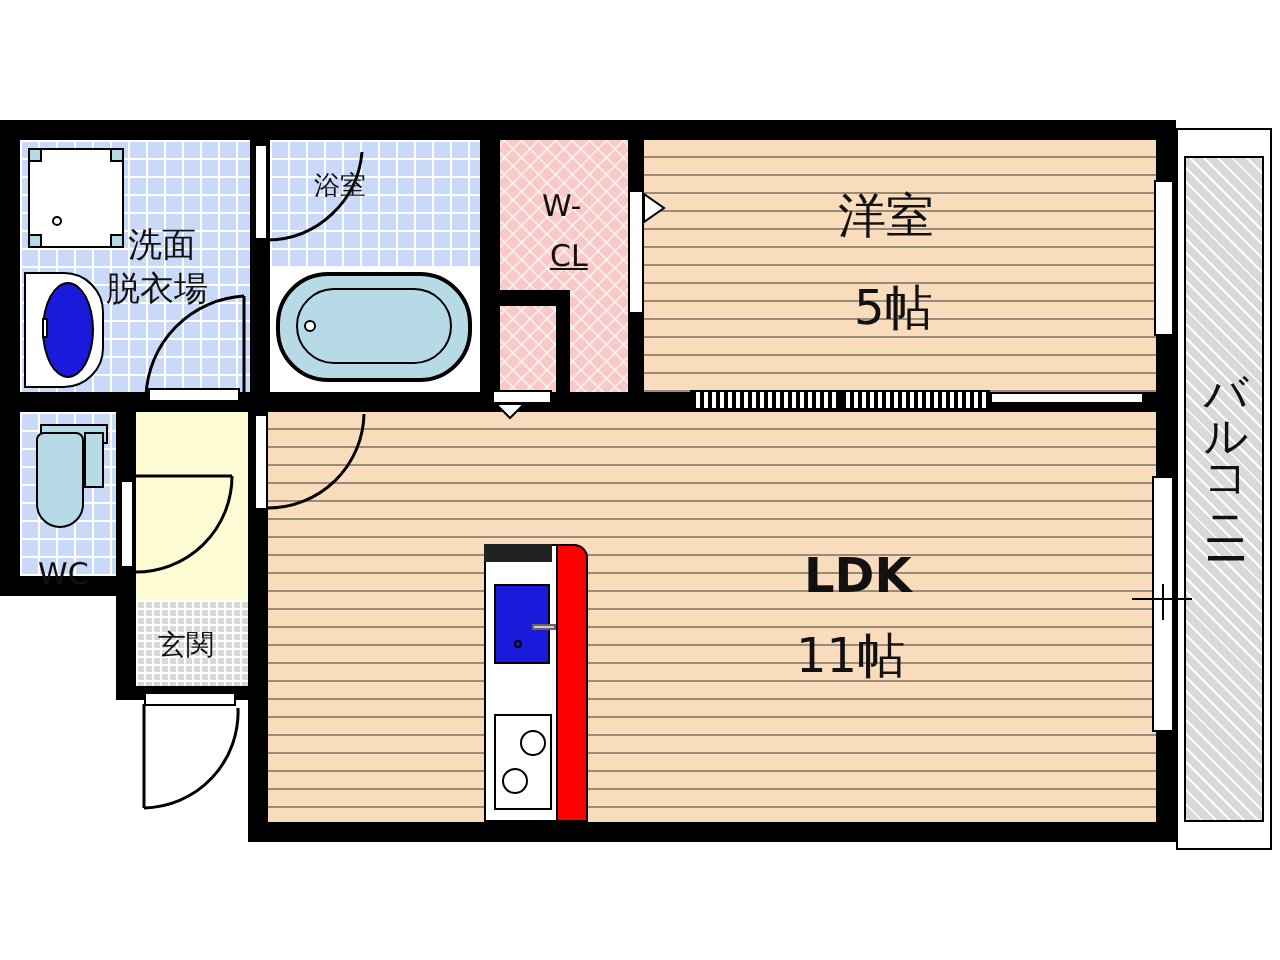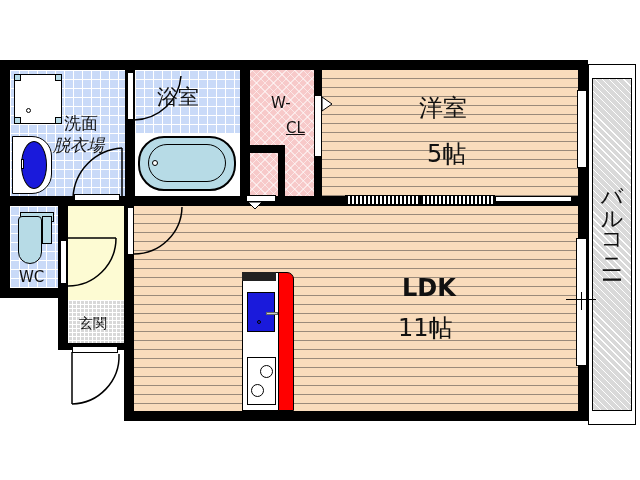--- a/index.html
+++ b/index.html
@@ -76,60 +76,60 @@
   <div class="abs" style="right:-1px;top:-1px;width:7px;height:7px;background:#b7dbe6;border:1px solid #000;"></div>
   <div class="abs" style="left:-1px;bottom:-1px;width:7px;height:7px;background:#b7dbe6;border:1px solid #000;"></div>
   <div class="abs" style="right:-1px;bottom:-1px;width:7px;height:7px;background:#b7dbe6;border:1px solid #000;"></div>
   <div class="abs" style="left:11px;top:33px;width:5px;height:5px;border:1px solid #000;border-radius:50%;"></div>
 </div>
 <div class="abs" style="left:12px;top:136px;width:40px;height:58px;background:#fff;border:1px solid #000;border-radius:0 20px 20px 0;">
   <div class="abs" style="left:8px;top:4px;width:26px;height:48px;background:#1a1adb;border:1px solid #000;border-radius:50%;"></div>
   <div class="abs" style="left:8px;top:22px;width:3px;height:10px;background:#fff;border:1px solid #000;"></div>
 </div>
 <div class="label" style="left:64px;top:115px;font-size:17px;">洗面</div>
-<div class="label" style="left:53px;top:137px;font-size:17px;font-style:italic;">脱衣場</div>
+<div class="label" style="left:53px;top:137px;font-size:17px;">脱衣場</div>
 <svg class="abs" style="left:70px;top:140px;" width="56" height="60">
   <path d="M3 58 A52 52 0 0 1 52 8" fill="none" stroke="#000" stroke-width="1.5"></path>
   <line x1="52" y1="8" x2="52" y2="58" stroke="#000" stroke-width="1.5"></line>
 </svg>
 <div class="abs" style="left:74px;top:194px;width:46px;height:7px;background:#fff;border:1px solid #000;"></div>
 
 <div class="abs" style="left:127px;top:72px;width:7px;height:48px;background:#fff;border:1px solid #000;"></div>
 <svg class="abs" style="left:133px;top:70px;" width="50" height="52">
   <path d="M1 50 A48 48 0 0 0 48 6" fill="none" stroke="#000" stroke-width="1.5"></path>
 </svg>
-<div class="label" style="left:157px;top:87px;font-size:21px;">浴室</div>
+<div class="label" style="left:157px;top:87px;font-size:13px;">浴室</div>
 <div class="abs" style="left:135px;top:133px;width:105px;height:63px;background:#fff;"></div>
 <div class="abs" style="left:138px;top:136px;width:98px;height:55px;background:#b7dbe6;border:2px solid #000;border-radius:26px;">
   <div class="abs" style="left:8px;top:6px;width:78px;height:38px;border:1px solid #000;border-radius:20px;"></div>
   <div class="abs" style="left:12px;top:22px;width:6px;height:6px;border:1px solid #000;border-radius:50%;background:#fff;"></div>
 </div>
 
 <div class="label" style="left:271px;top:96px;font-size:15px;">W-</div>
-<div class="label" style="left:286px;top:121px;font-size:15px;text-decoration:underline;">CL</div>
+<div class="label" style="left:275px;top:121px;font-size:15px;text-decoration:underline;">CL</div>
 <div class="abs" style="left:314px;top:95px;width:8px;height:62px;background:#fff;border:1px solid #000;"></div>
 <svg class="abs" style="left:322px;top:96px;" width="12" height="16">
   <polygon points="0,1 10,8 0,15" fill="#fff" stroke="#000" stroke-width="1"></polygon>
 </svg>
 <div class="abs" style="left:246px;top:195px;width:30px;height:7px;background:#fff;border:1px solid #000;"></div>
 <svg class="abs" style="left:247px;top:202px;" width="16" height="10">
   <polygon points="1,0 15,0 8,7" fill="#fff" stroke="#000" stroke-width="1"></polygon>
 </svg>
 
 <div class="label" style="left:419px;top:96px;font-size:24px;">洋室</div>
 <div class="label" style="left:427px;top:142px;font-size:24px;">5帖</div>
 <div class="winframe" style="left:577px;top:90px;width:8px;height:76px;"></div>
 <div class="closet-door" style="left:345px;top:195px;width:73px;height:8px;"></div>
 <div class="closet-door" style="left:420px;top:195px;width:73px;height:8px;"></div>
 <div class="abs" style="left:496px;top:196px;width:75px;height:6px;background:#fff;border-top:1px solid #000;border-bottom:1px solid #000;"></div>
 
 <div class="abs" style="left:20px;top:212px;width:34px;height:10px;background:#b7dbe6;border:1px solid #000;"></div>
 <div class="abs" style="left:18px;top:216px;width:24px;height:48px;background:#b7dbe6;border:1.5px solid #000;border-radius:4px 4px 12px 12px;"></div>
 <div class="abs" style="left:42px;top:216px;width:10px;height:28px;background:#b7dbe6;border:1px solid #000;"></div>
-<div class="label" style="left:19px;top:270px;font-size:15px;">WC</div>
+<div class="label" style="left:19px;top:280px;font-size:15px;">WC</div>
 <div class="abs" style="left:60px;top:240px;width:7px;height:44px;background:#fff;border:1px solid #000;"></div>
 <svg class="abs" style="left:66px;top:236px;" width="54" height="52">
   <path d="M1 50 A48 48 0 0 0 50 2" fill="none" stroke="#000" stroke-width="1.5"></path>
   <line x1="1" y1="2" x2="50" y2="2" stroke="#000" stroke-width="1.5"></line>
 </svg>
 
 <div class="label" style="left:79px;top:316px;font-size:14px;">玄関</div>
 <div class="abs" style="left:72px;top:346px;width:46px;height:7px;background:#fff;border:1px solid #000;"></div>
 <svg class="abs" style="left:70px;top:352px;" width="52" height="54">
   <line x1="2" y1="0" x2="2" y2="52" stroke="#000" stroke-width="1.5"></line>

